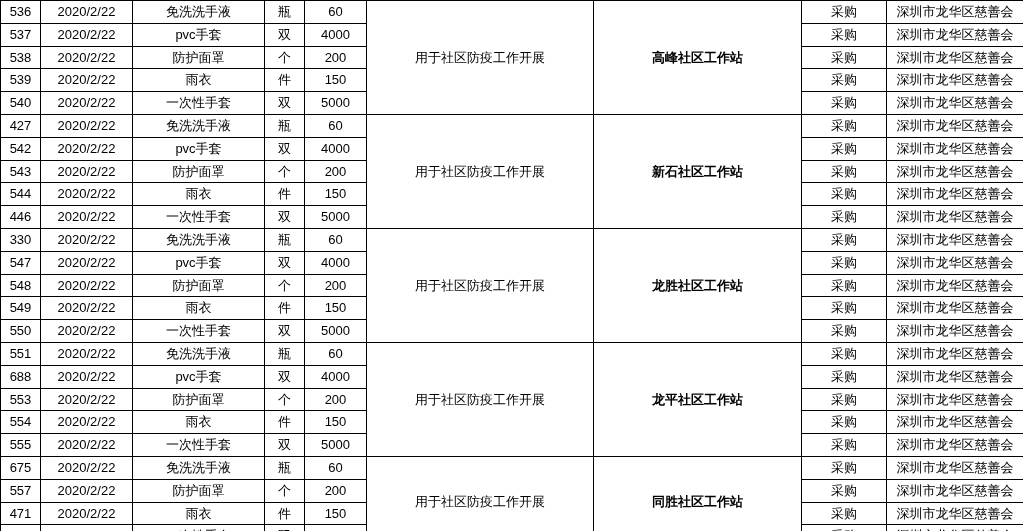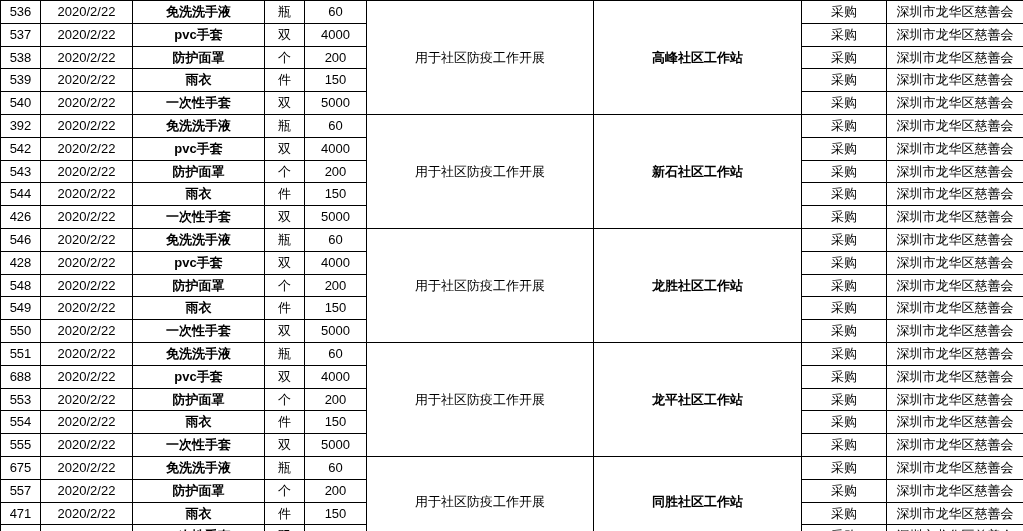--- a/index.html
+++ b/index.html
@@ -41,21 +41,21 @@
   col.c-item  { width: 132px; }
   col.c-unit  { width: 40px; }
   col.c-qty   { width: 62px; }
   col.c-use   { width: 227px; }
   col.c-dest  { width: 208px; }
   col.c-src   { width: 85px; }
   col.c-org   { width: 137px; }
 
   td.id    { font-size: 13px; }
   td.date  { font-size: 13px; margin-left: 12px; }
-  td.item  { font-size: 13px; font-weight: bold; }
+  td.item  { font-size: 13px; }
   td.unit  { font-size: 13px; }
   td.qty   { font-size: 13px; }
   td.use   { font-size: 13px; margin-top: 40px; }
   td.dest  { font-size: 13px; font-weight: bold; }
   td.src   { font-size: 13px; }
   td.org   { font-size: 13px; }
 </style>
 </head>
 <body>
 
@@ -114,21 +114,21 @@
         <tr>
           <td class="id">540</td>
           <td class="date">2020/2/22</td>
           <td class="item">一次性手套</td>
           <td class="unit">双</td>
           <td class="qty">5000</td>
           <td class="src">采购</td>
           <td class="org">深圳市龙华区慈善会</td>
         </tr>
         <tr>
-          <td class="id">392</td>
+          <td class="id">427</td>
           <td class="date">2020/2/22</td>
           <td class="item">免洗洗手液</td>
           <td class="unit">瓶</td>
           <td class="qty">60</td>
           <td class="use" rowspan="5">用于社区防疫工作开展</td>
           <td class="dest" rowspan="5">新石社区工作站</td>
           <td class="src">采购</td>
           <td class="org">深圳市龙华区慈善会</td>
         </tr>
         <tr>
@@ -152,41 +152,41 @@
         <tr>
           <td class="id">544</td>
           <td class="date">2020/2/22</td>
           <td class="item">雨衣</td>
           <td class="unit">件</td>
           <td class="qty">150</td>
           <td class="src">采购</td>
           <td class="org">深圳市龙华区慈善会</td>
         </tr>
         <tr>
-          <td class="id">426</td>
-          <td class="date">2020/2/22</td>
-          <td class="item">一次性手套</td>
-          <td class="unit">双</td>
-          <td class="qty">5000</td>
-          <td class="src">采购</td>
-          <td class="org">深圳市龙华区慈善会</td>
-        </tr>
-        <tr>
-          <td class="id">546</td>
+          <td class="id">446</td>
+          <td class="date">2020/2/22</td>
+          <td class="item">一次性手套</td>
+          <td class="unit">双</td>
+          <td class="qty">5000</td>
+          <td class="src">采购</td>
+          <td class="org">深圳市龙华区慈善会</td>
+        </tr>
+        <tr>
+          <td class="id">330</td>
           <td class="date">2020/2/22</td>
           <td class="item">免洗洗手液</td>
           <td class="unit">瓶</td>
           <td class="qty">60</td>
           <td class="use" rowspan="5">用于社区防疫工作开展</td>
           <td class="dest" rowspan="5">龙胜社区工作站</td>
           <td class="src">采购</td>
           <td class="org">深圳市龙华区慈善会</td>
         </tr>
         <tr>
-          <td class="id">428</td>
+          <td class="id">547</td>
           <td class="date">2020/2/22</td>
           <td class="item">pvc手套</td>
           <td class="unit">双</td>
           <td class="qty">4000</td>
           <td class="src">采购</td>
           <td class="org">深圳市龙华区慈善会</td>
         </tr>
         <tr>
           <td class="id">548</td>
           <td class="date">2020/2/22</td>

